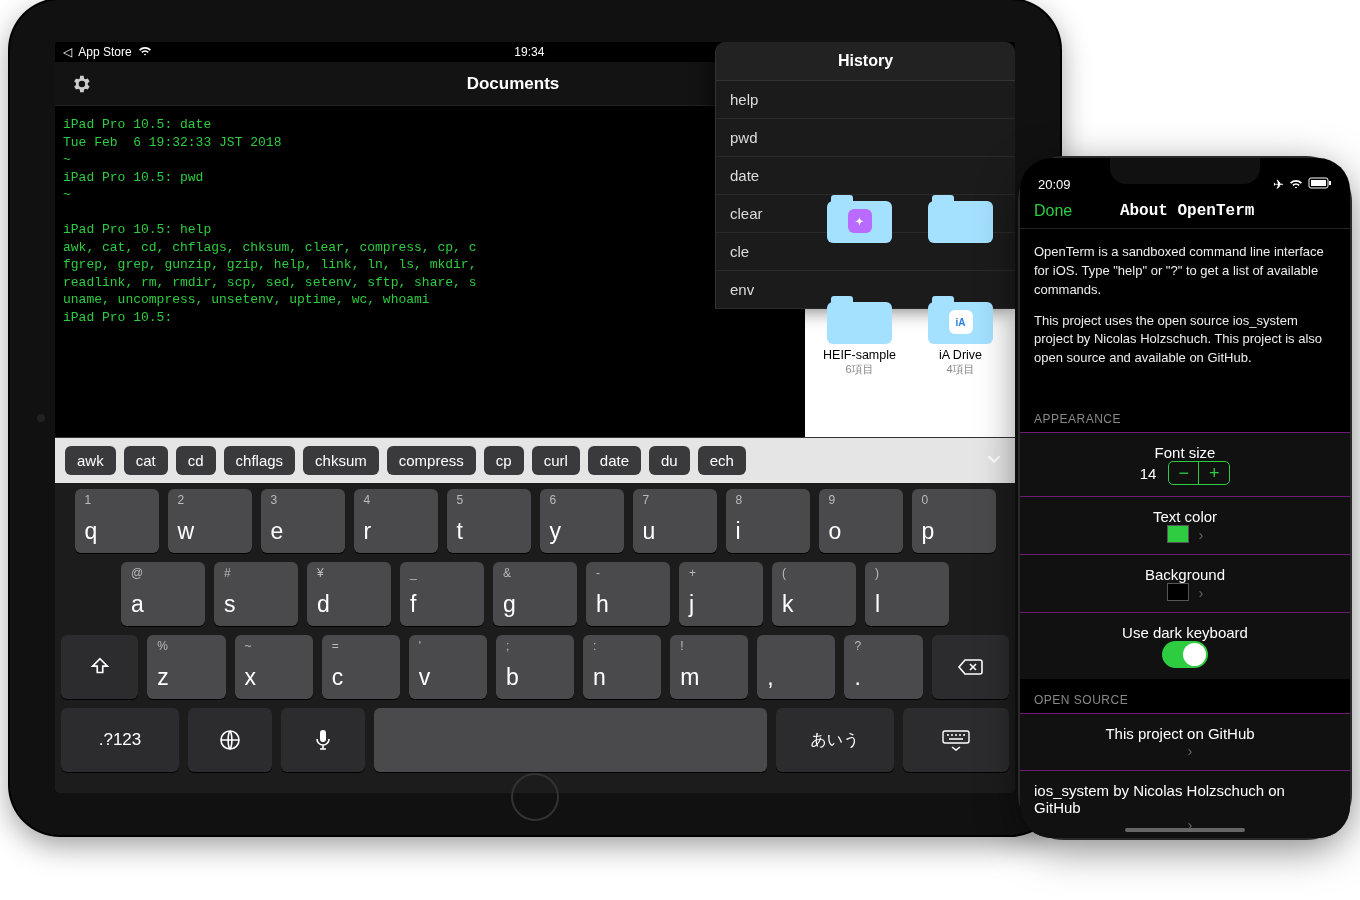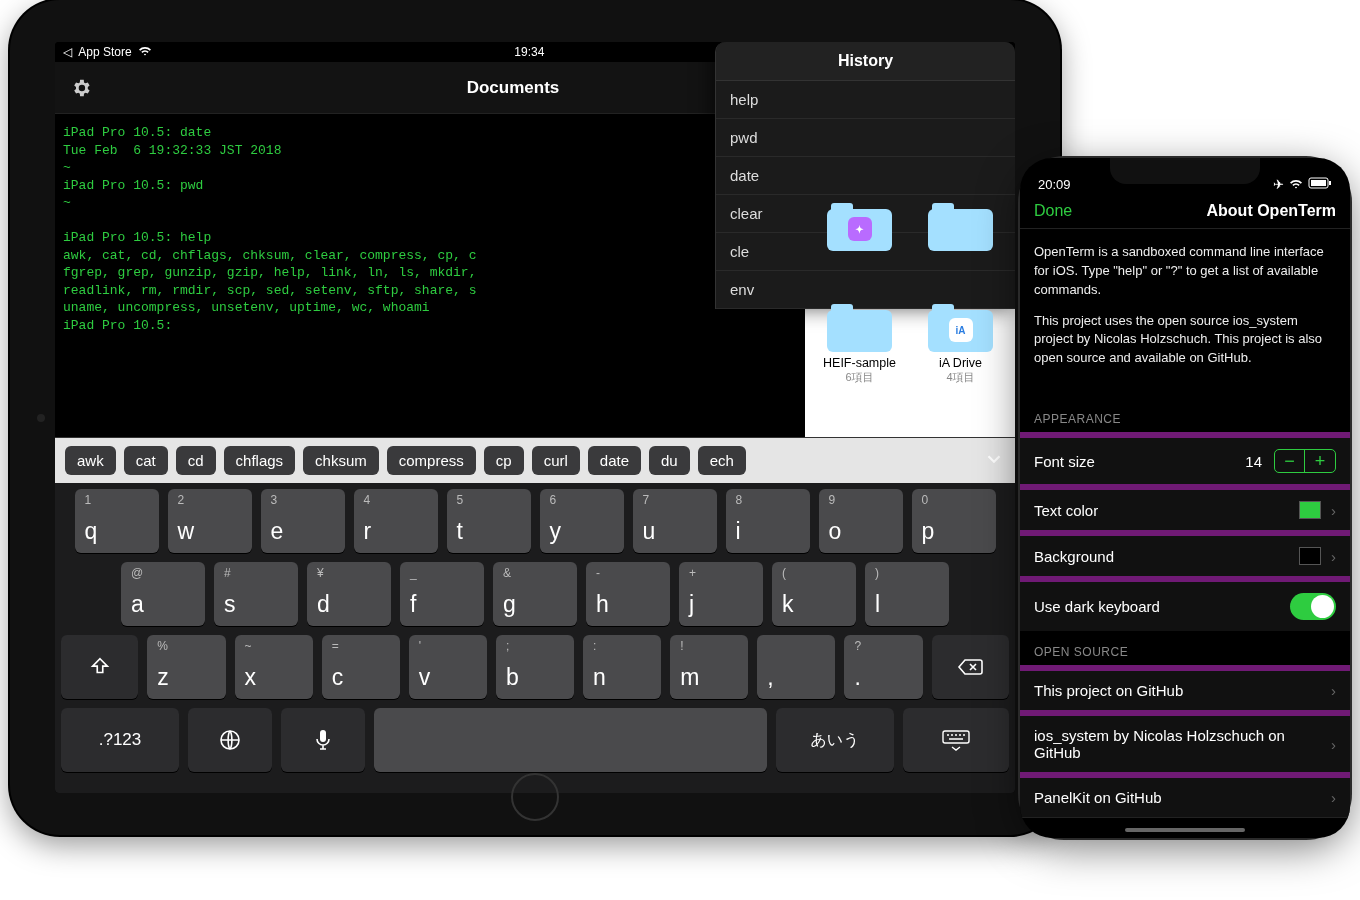--- a/index.html
+++ b/index.html
@@ -50,21 +50,21 @@
   }
   .sb-left { display:flex; gap:6px; align-items:center; }
   .sb-center { flex:1; text-align:center; }
   .sb-right { display:flex; gap:4px; align-items:center; justify-content:flex-end; min-width:100px;}
   .sb-right .battery { display:inline-block; width:22px; height:11px; border:1px solid #fff; border-radius:2px; position:relative;}
   .sb-right .battery::after{content:"";position:absolute;right:-3px;top:3px;width:2px;height:5px;background:#fff;}
   .sb-right .battery .fill{position:absolute;left:1px;top:1px;bottom:1px;width:45%;background:#fff;}
 
   
   .toolbar {
-    height: 52px;
+    height: 44px;
     display:flex; align-items:center; padding:0 12px;
     color:#fff; font-size:17px; font-weight:600;
     background:#131313;
     border-bottom:1px solid #222;
   }
   .toolbar .tb-title { flex:1; text-align:center; }
   .tb-icon { width:28px; height:28px; display:flex; align-items:center; justify-content:center; color:#ccc;}
   .tb-icons-right{ display:flex; gap:16px;}
 
   
@@ -191,28 +191,29 @@
     border-bottom-left-radius:16px; border-bottom-right-radius:16px;
     z-index:5;
   }
   .ip-sb{height:36px; display:flex; align-items:flex-end; justify-content:space-between;
     padding:0 18px 2px; font-size:13px; font-weight:500;}
   .ip-nav{
     display:flex; align-items:center; padding:8px 14px;
     border-bottom:1px solid #222;
   }
   .ip-nav .done{color:#2ecc40; font-size:16px;}
-  .ip-nav .title{flex:1; text-align:right; font-size:16px; font-weight:600; margin-left:-34px;}
+  .ip-nav .title{flex:1; text-align:center; font-size:16px; font-weight:600; margin-left:-34px;font-family:Liberation Mono, monospace;}
   .about-text{padding:14px 14px 18px; font-size:13px; line-height:1.45; color:#eee;}
   .about-text p{margin-bottom:12px;}
   .sect-head{color:#888; font-size:12px; padding:14px 14px 6px; letter-spacing:.5px;}
   .row{
     display:flex; align-items:center; justify-content:space-between;
-    padding:11px 14px; border-top:6px solid #701a75; background:#111;
+    padding:11px 14px; border-top:1px solid #701a75; background:#111;
     font-size:15px;
+    flex-direction:column;
   }
   .row:last-of-type{border-bottom:1px solid #222;}
   .stepper{display:flex; align-items:center; gap:12px;}
   .stepper .val{color:#fff;}
   .stepper .btns{display:flex; border:1px solid #2ecc40; border-radius:5px; overflow:hidden;}
   .stepper .btns span{width:30px; text-align:center; color:#2ecc40; font-size:18px; line-height:22px;}
   .stepper .btns span:first-child{border-right:1px solid #2ecc40;}
   .swatch{width:22px; height:18px; border:1px solid #555;}
   .chev{color:#666; margin-left:10px;}
   .toggle{width:46px; height:27px; background:#2ecc40; border-radius:14px; position:relative;}

